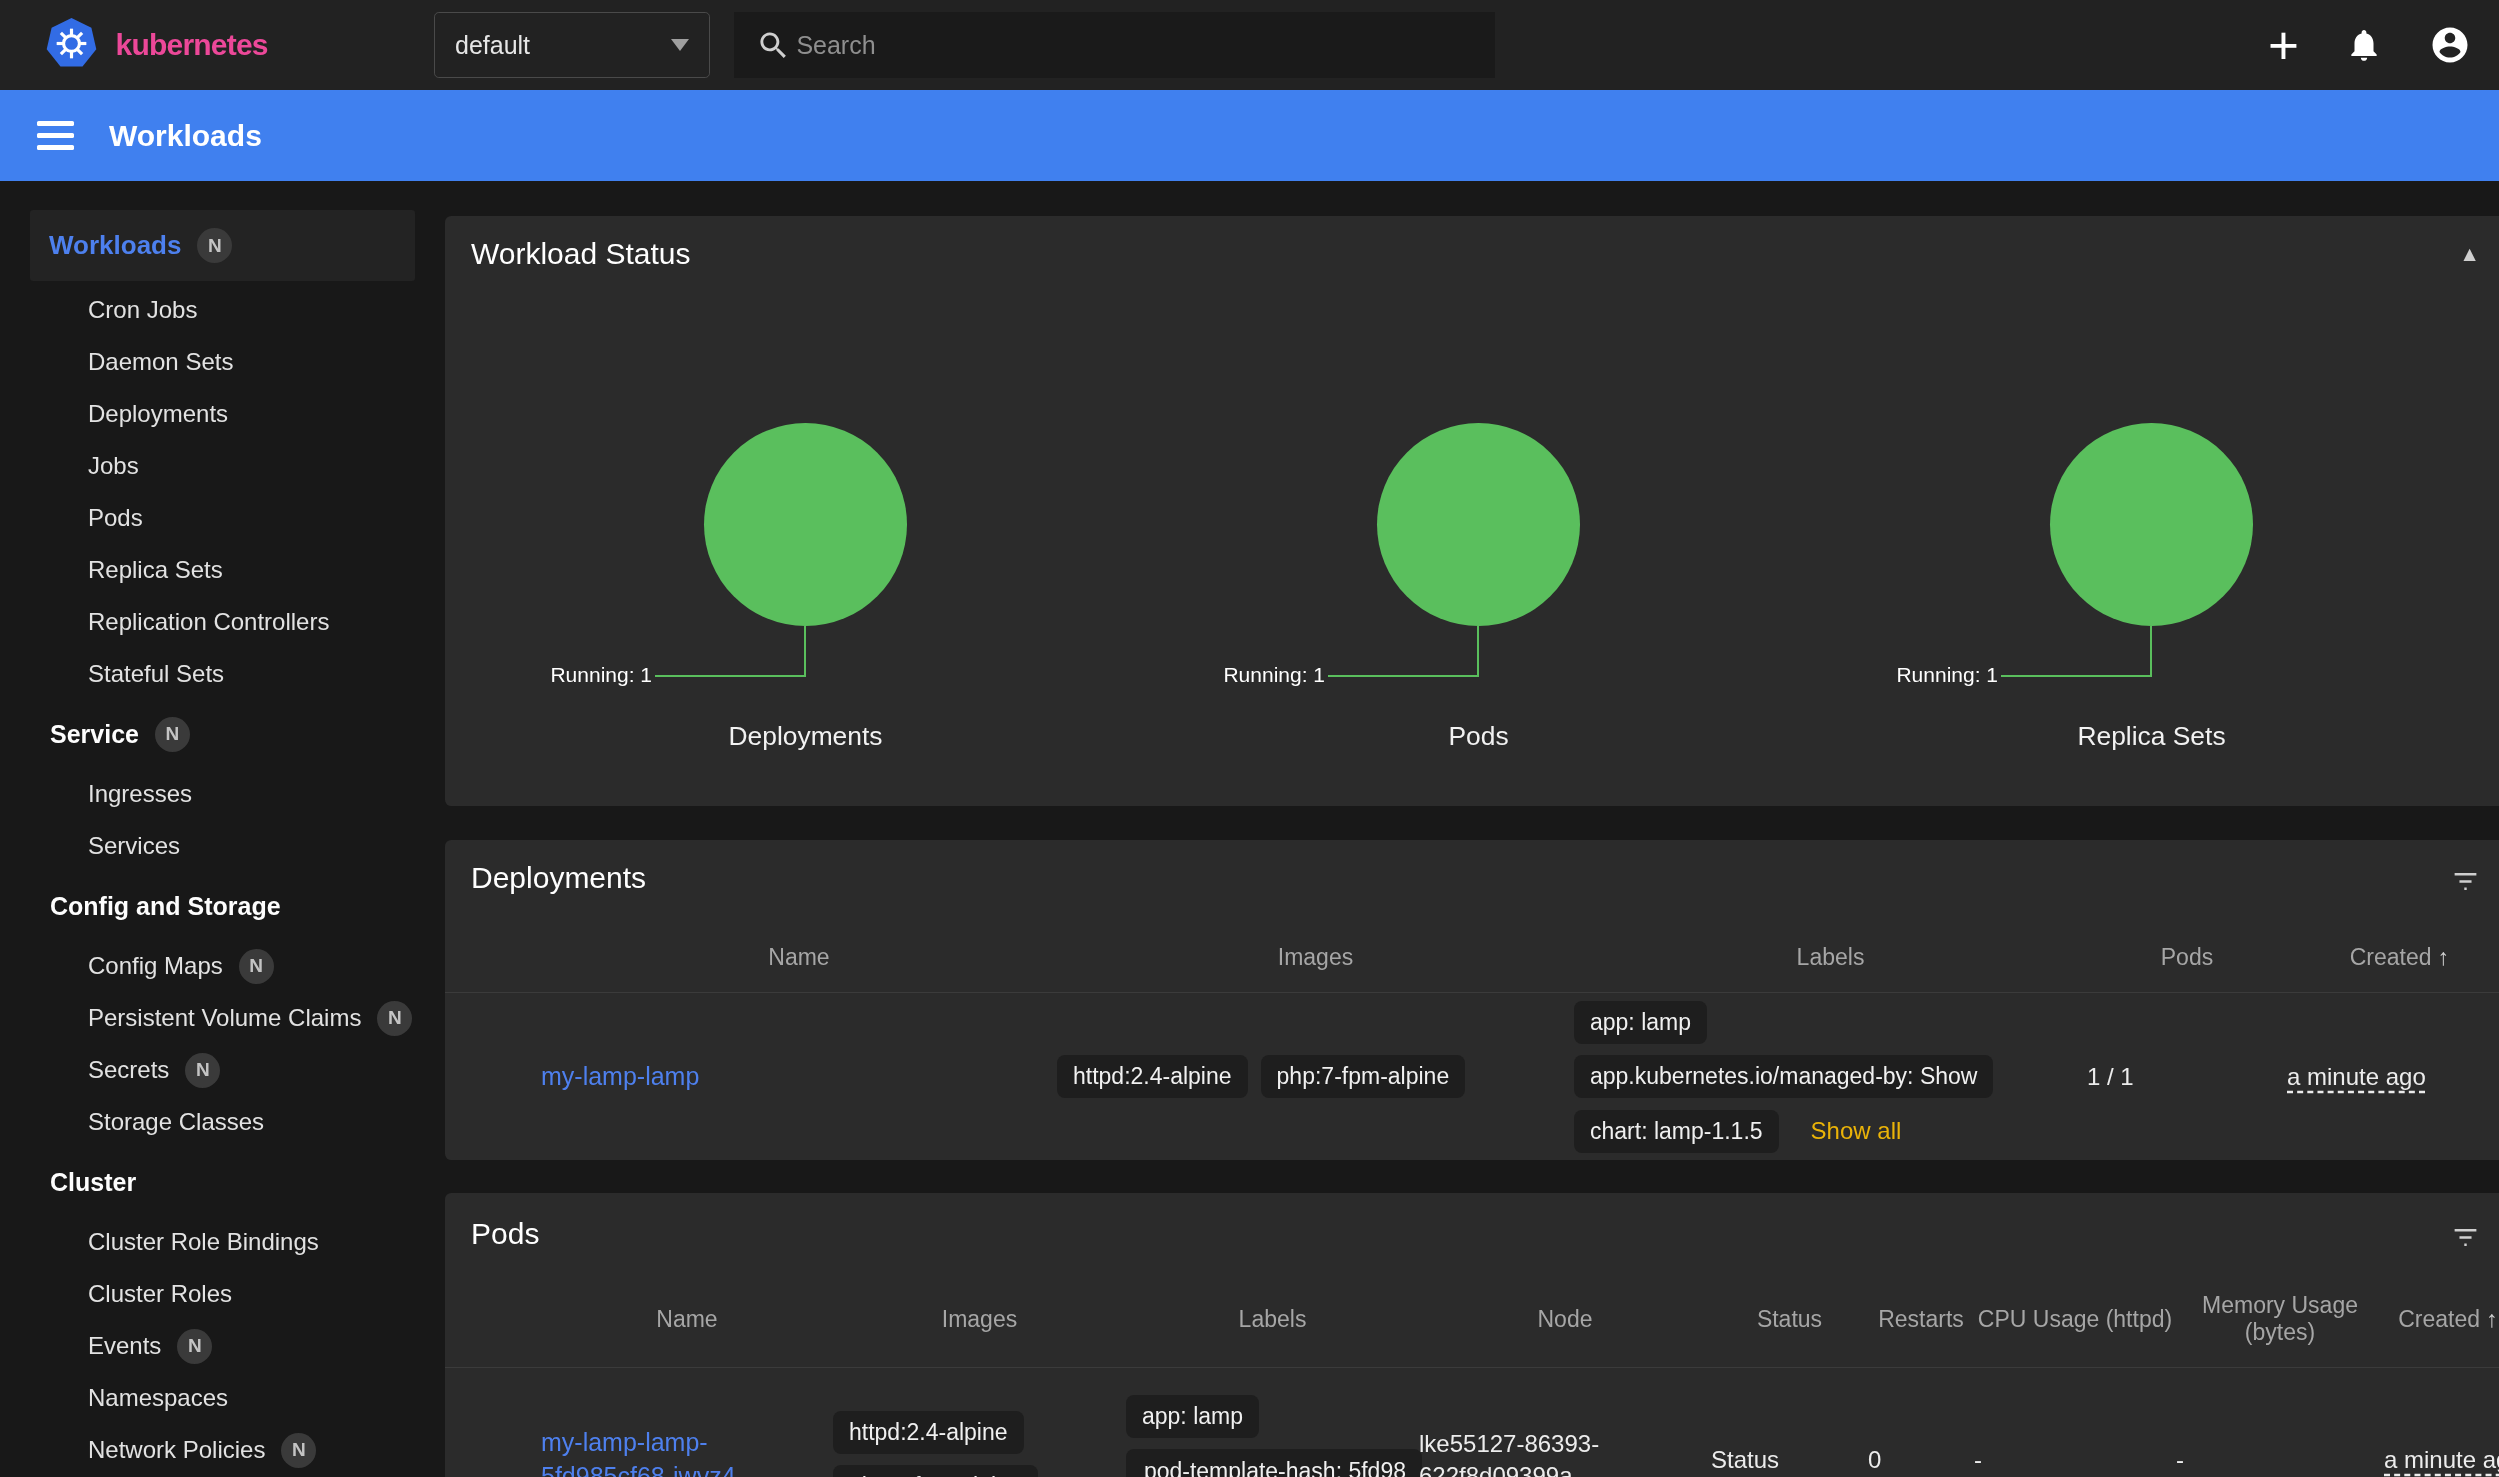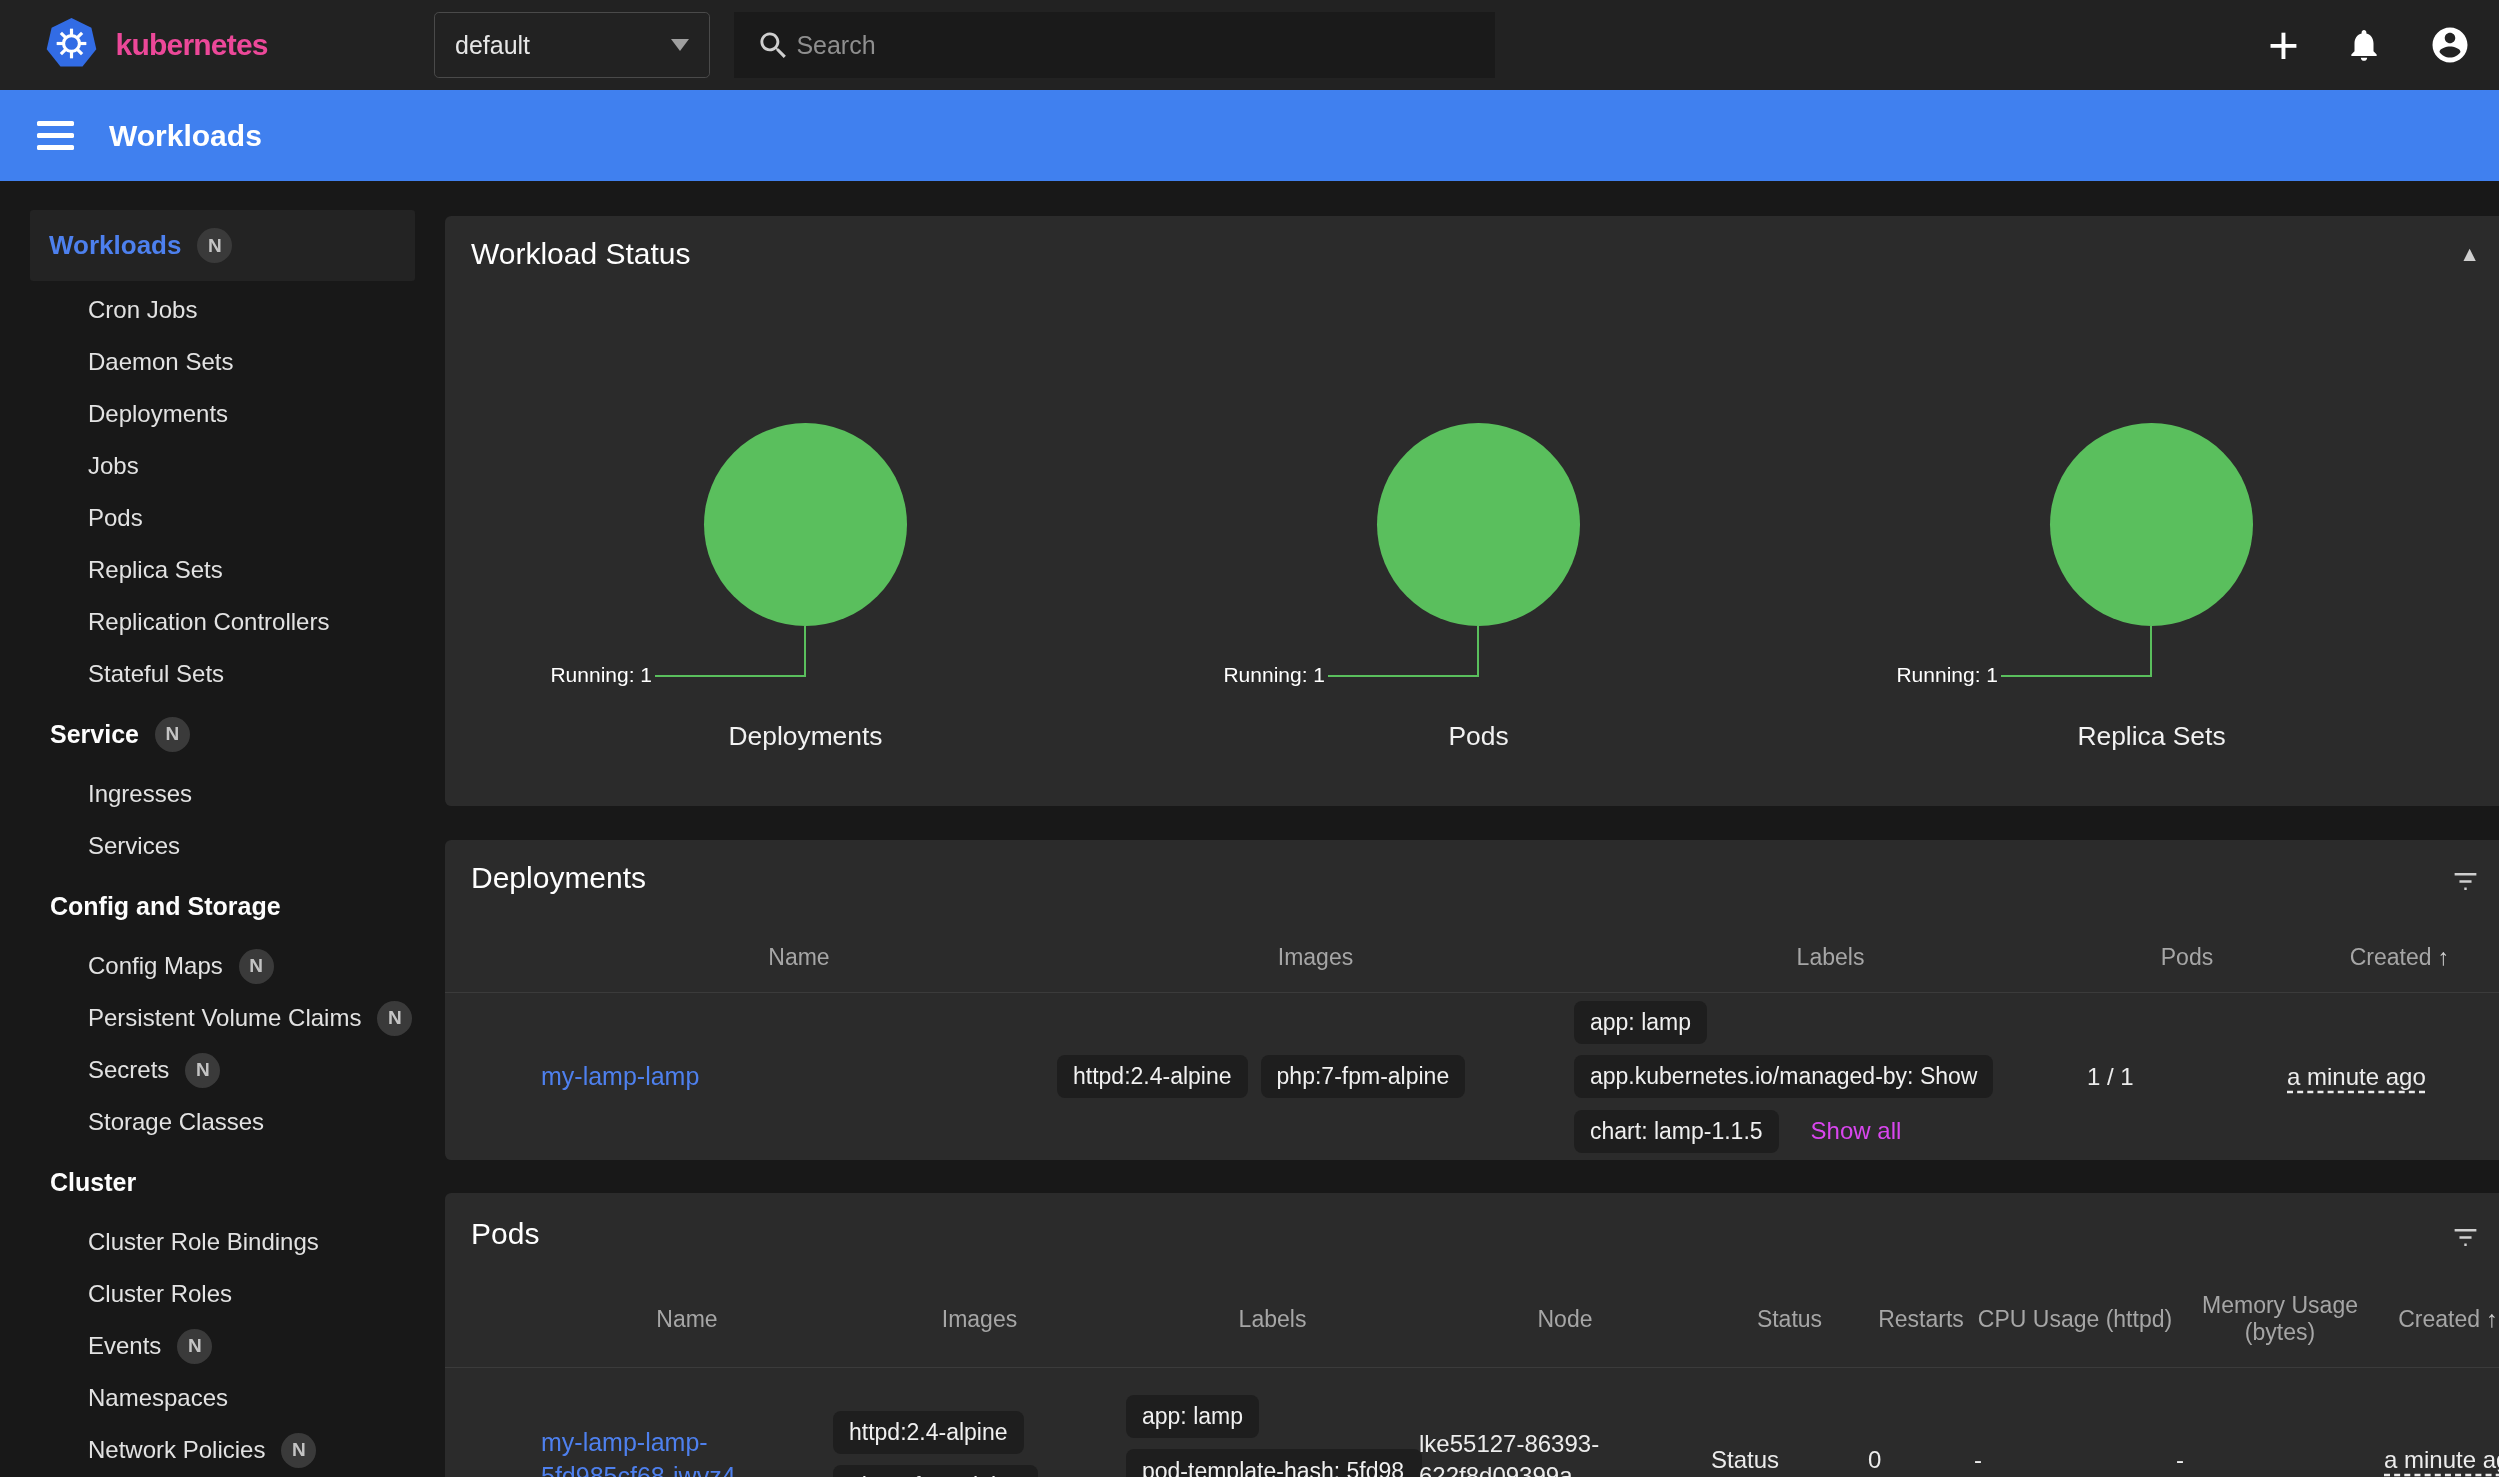--- a/index.html
+++ b/index.html
@@ -64,23 +64,23 @@
   .dep-thead { margin-top:29px; }
   .pod-thead { margin-top:21px; min-height:90px; }
   .dep-row { height:167px; }
   .pod-row { height:183px; }
   .status-dot { width:29px; height:29px; border-radius:50%; margin-left:45px; }
   .res-link { color:#4e80ee; font-size:25px; cursor:pointer; line-height:1.35; overflow-wrap:break-word; }
   .chip { display:inline-block; background:#1e1e1e; border-radius:8px; padding:8px 16px;
     font-size:23px; color:#f0f0f0; white-space:nowrap; width:max-content; }
   .chip-wrap { white-space:normal; word-break:break-all; max-width:296px; line-height:1.3; }
   .chip-row { display:flex; gap:13px; flex-wrap:nowrap; }
-  .stack { display:flex; flex-direction:column; gap:11.2px; align-items:flex-start; }
+  .stack { display:flex; flex-direction:column; gap:11.2px; align-items:flex-start;text-align:right; }
   .labels-last { display:flex; align-items:center; gap:32px; }
-  .showall { color:#d946ef; font-size:24px; cursor:pointer; white-space:nowrap; }
+  .showall { color:#eab308; font-size:24px; cursor:pointer; white-space:nowrap; }
   .cell-text { font-size:24px; color:#ececec; }
   .node-text { font-size:24px; color:#ececec; line-height:1.35; overflow-wrap:break-word; padding-right:16px; }
   .ago { font-size:24px; color:#ececec; text-decoration:underline dashed; text-underline-offset:6.4px; white-space:nowrap; }
   .sort-arrow { color:#cfcfcf; }
   .nowrap { white-space:nowrap; }
   .mt-gap1 { margin-top:34px; }
   .mt-gap2 { margin-top:33px; }
   .ws-panel { height:590px; }
   .dep-panel { height:320px; overflow:hidden; }
   .pod-panel { height:417px; overflow:hidden; }

